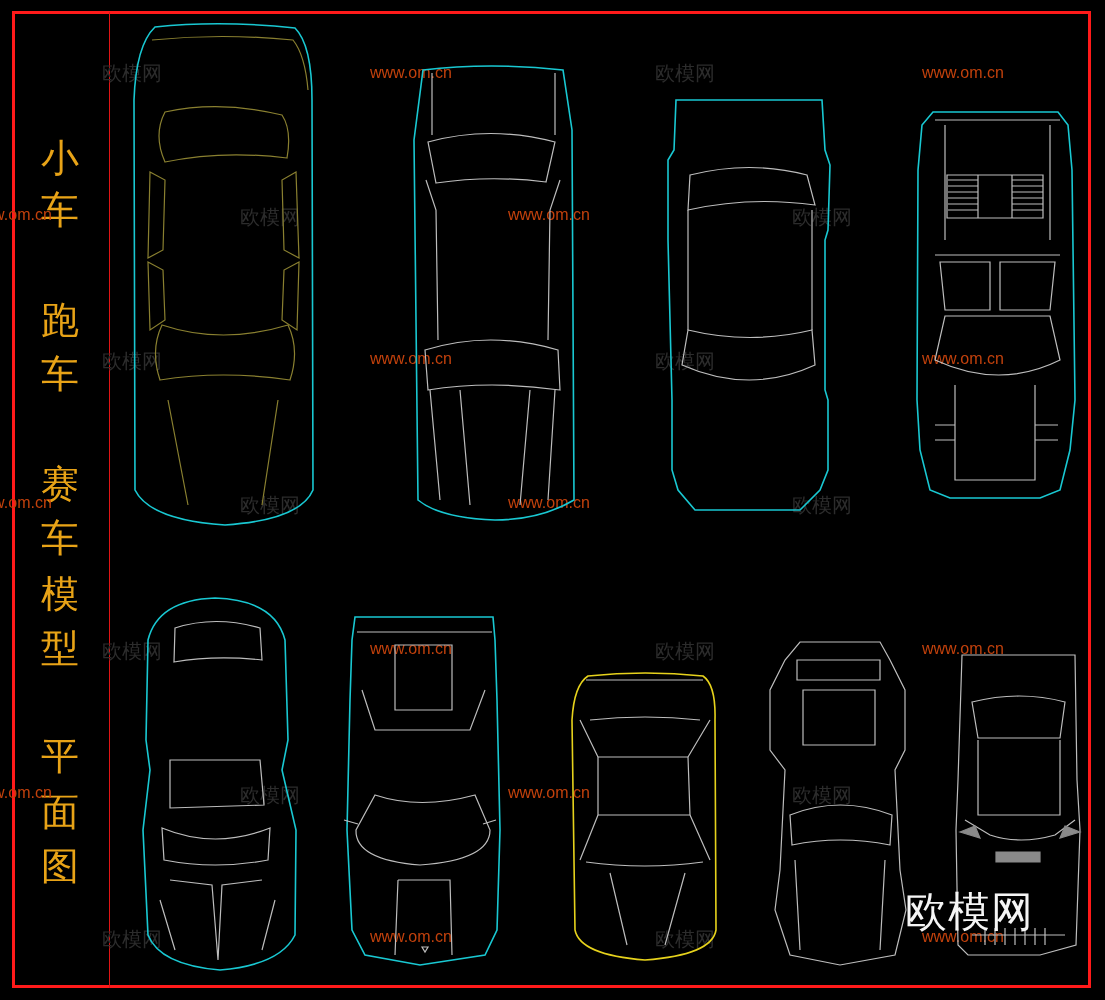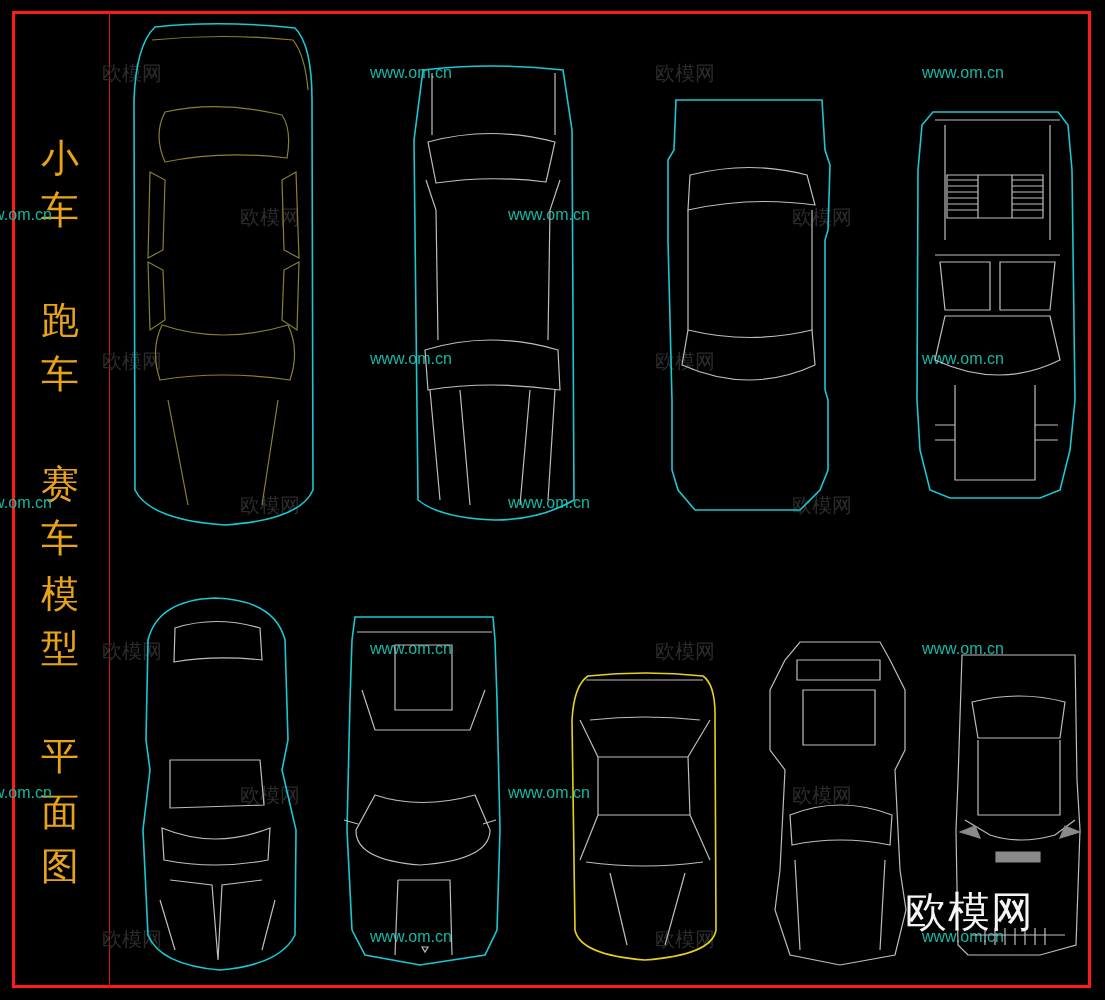--- a/index.html
+++ b/index.html
@@ -1,20 +1,20 @@
 <!DOCTYPE html>
 <html><head>
 <meta charset="utf-8">
 <style>
   html, body { margin:0; padding:0; background:#000; }
   #canvas { position:relative; width:1105px; height:1000px; background:#000; overflow:hidden; font-family:"DejaVu Sans", sans-serif; }
   #frame { position:absolute; left:12px; top:11px; width:1079px; height:977px; border:3px solid #ff1a1a; box-sizing:border-box; }
   #divider { position:absolute; left:109px; top:12px; width:1px; height:976px; background:#e01414; }
   .title-char { position:absolute; left:38px; width:44px; text-align:center; color:#e8a317; font-size:38px; line-height:44px; }
-  .wm { position:absolute; color:#14b8a6; font-size:16px; font-family:"Liberation Sans", sans-serif; white-space:nowrap; }
+  .wm { position:absolute; color:#c2410c; font-size:16px; font-family:"Liberation Sans", sans-serif; white-space:nowrap; }
   .wm-cn { position:absolute; color:#2c2c2c; font-size:20px; white-space:nowrap; }
   #brand { position:absolute; left:905px; top:884px; color:#f5f5f5; font-size:42px; white-space:nowrap; letter-spacing:1px; }
   svg.cars { position:absolute; left:0; top:0; }
 </style>
 </head>
 <body>
 
 <div id="canvas">
   <div id="frame"></div>
   <div id="divider"></div>

